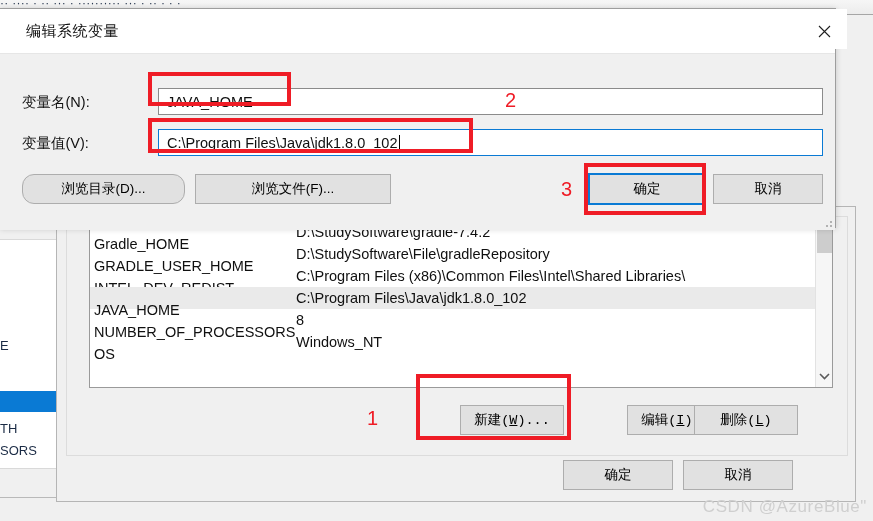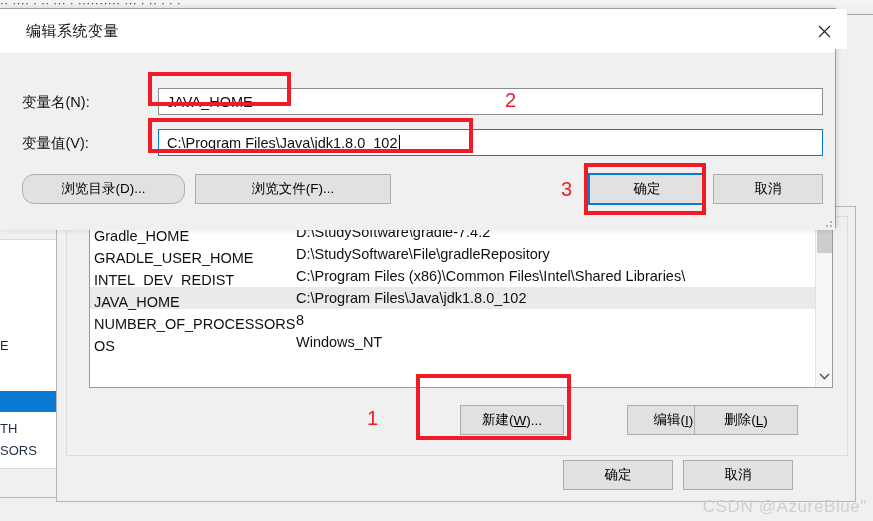--- a/index.html
+++ b/index.html
@@ -57,21 +57,21 @@
   #env-list{
     position:absolute;left:22px;top:11px;width:744px;height:160px;
     background:#fff;border:1px solid #9a9a9a;box-sizing:border-box;overflow:hidden;
   }
   .env-row{
     position:relative;height:22px;line-height:22px;white-space:nowrap;
     font-size:14.5px;color:#101010;
   }
   .env-row.selected{background:#eaeaea;}
   .env-row .k{
-    position:absolute;left:4px;top:4px;width:212px;overflow:hidden;
+    position:absolute;left:4px;top:12px;width:212px;overflow:hidden;
     text-overflow:clip;
   }
   .env-row .v{
     position:absolute;left:206px;top:0;right:22px;overflow:hidden;
   }
   
   #env-scroll{
     position:absolute;right:0;top:0;width:17px;height:100%;
     background:#f6f6f6;border-left:1px solid #e2e2e2;box-sizing:border-box;
   }
@@ -81,21 +81,21 @@
   #env-scroll .arrow-dn{
     position:absolute;left:0;bottom:2px;width:17px;height:17px;
     display:flex;align-items:center;justify-content:center;
     color:#5b5b5b;font-size:10px;
   }
   .env-btn{
     position:absolute;height:30px;width:104px;
     background:#e1e1e1;border:1px solid #adadad;
     font-size:13.5px;color:#000;cursor:default;
     display:flex;align-items:center;justify-content:center;
-    font-family:Liberation Sans, sans-serif;
+    font-family:Liberation Mono, monospace;
     box-sizing:border-box;
   }
   .env-btn u{text-decoration:underline;}
   #btn-new{left:393px;top:188px;}
   #btn-edit{left:560px;top:188px;}
   #btn-del{left:627px;top:188px;}
   #env-ok{position:absolute;left:506px;top:253px;width:110px;height:30px;}
   #env-cancel{position:absolute;left:626px;top:253px;width:110px;height:30px;}
   
   #edit-dialog{

